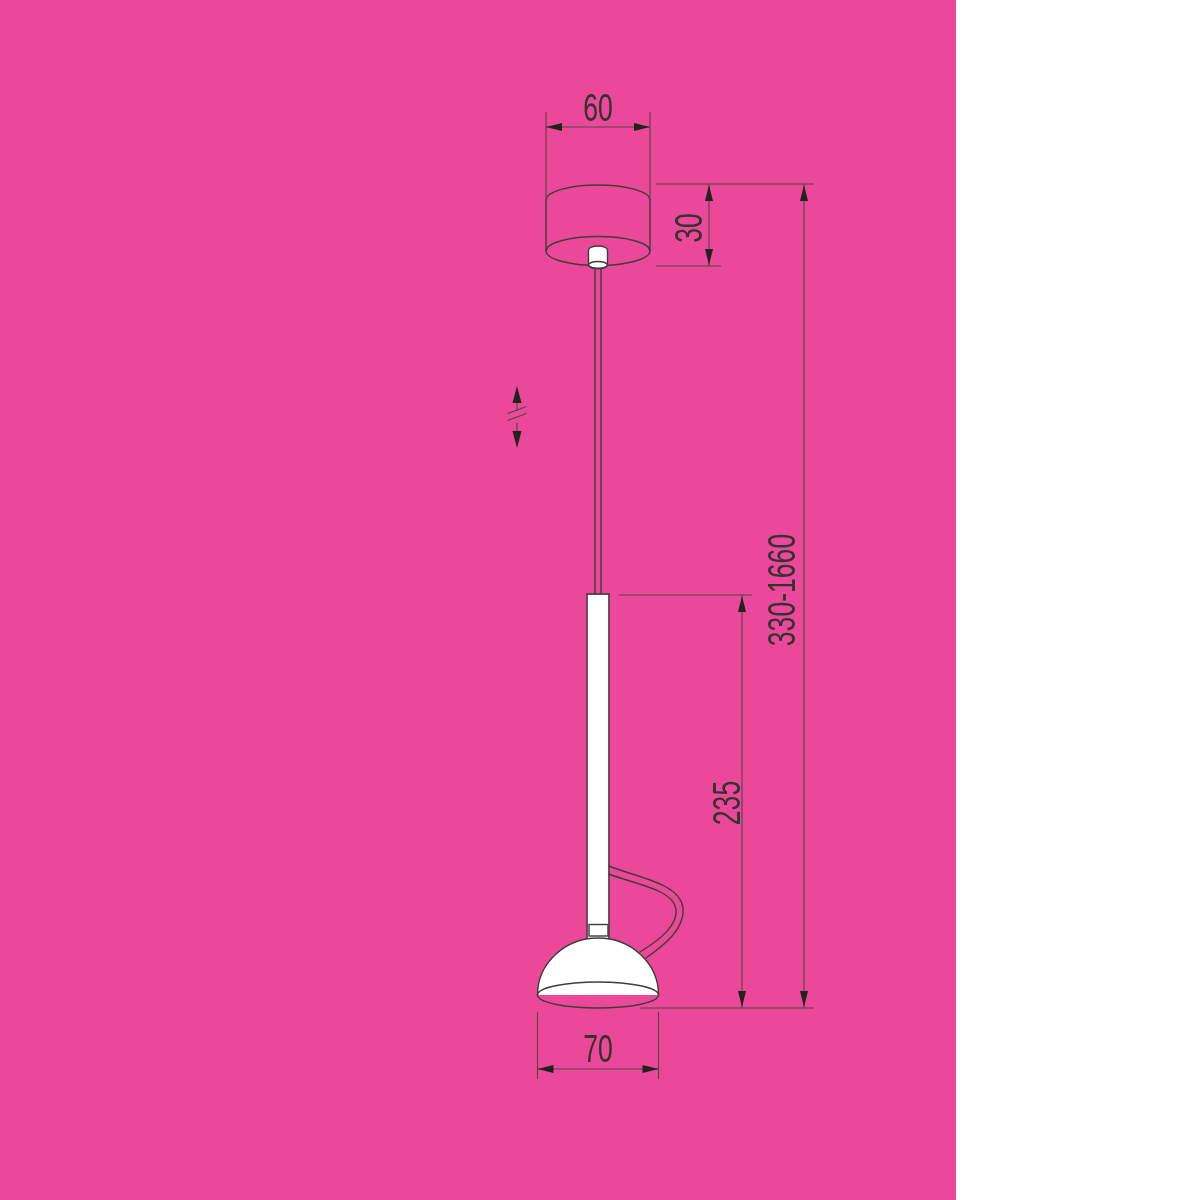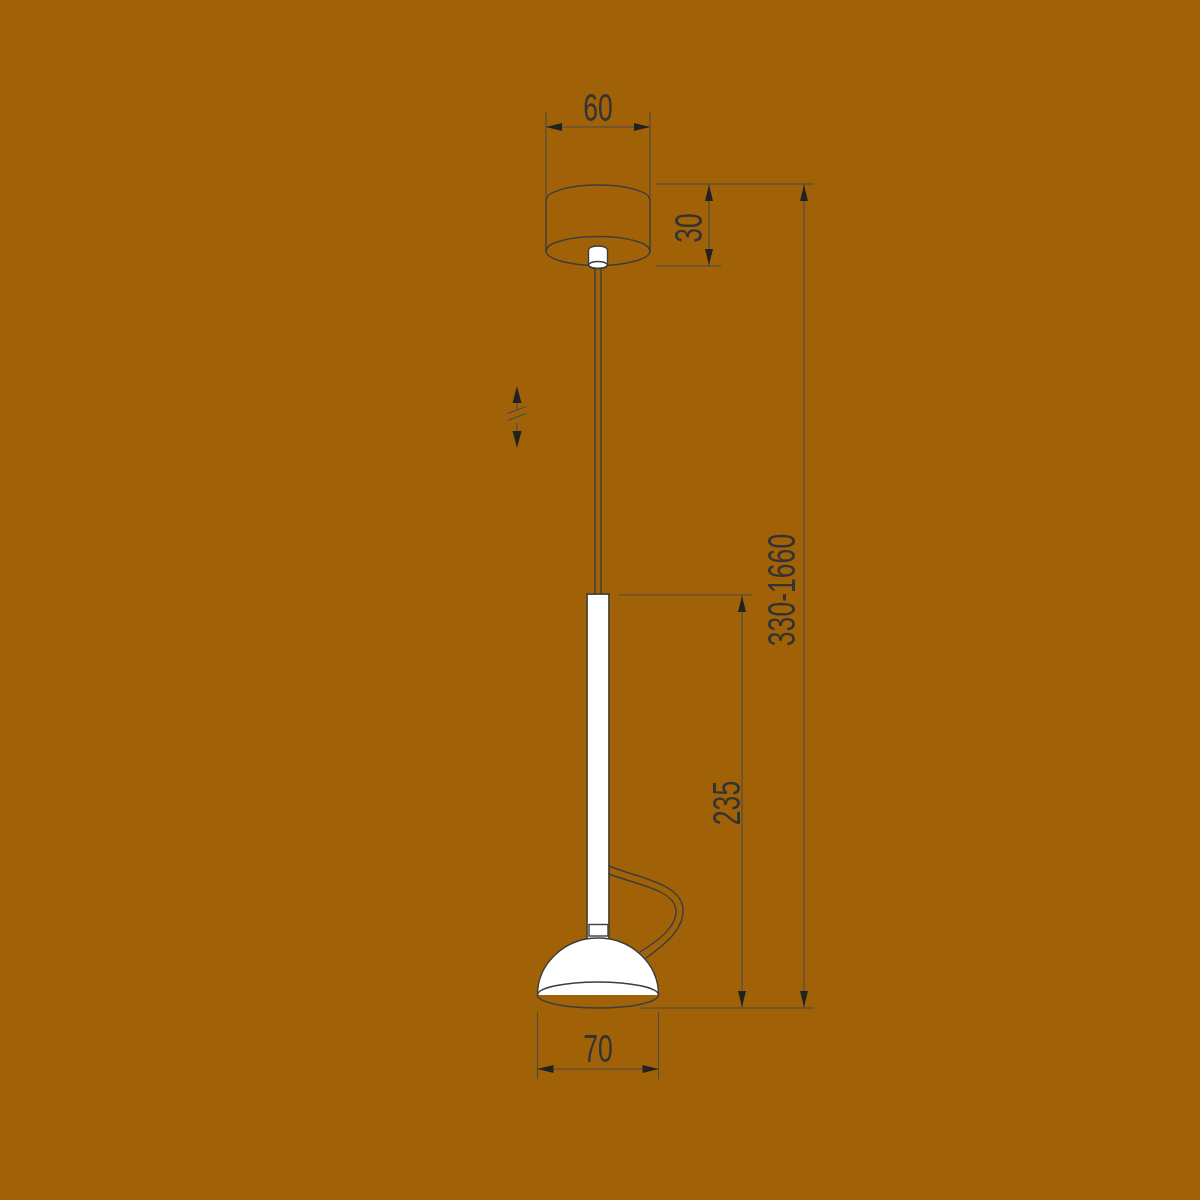--- a/index.html
+++ b/index.html
@@ -5,23 +5,23 @@
   html, body {
     margin: 0;
     padding: 0;
     background: #ffffff;
     width: 1200px;
     height: 1200px;
     font-family: "Liberation Sans", sans-serif;
   }
   .canvas {
     position: relative;
-    width: 1200px;
+    width: 956px;
     height: 1200px;
-    background: #a16207;
+    background: #ec4899;
     overflow: hidden;
   }
   svg { display: block; }
   .obj {
     fill: none;
     stroke: #3d3d3d;
     stroke-width: 1.4;
     stroke-linecap: round;
   }
   .obj-fill {

